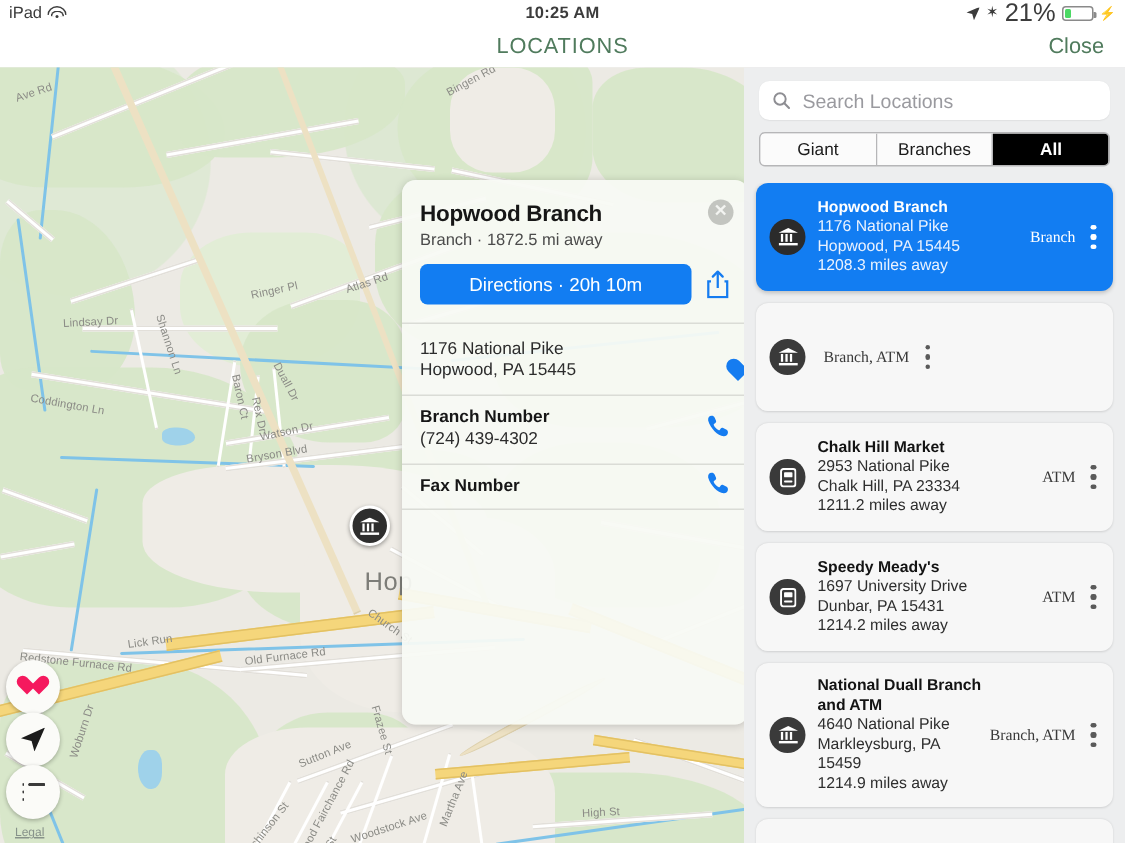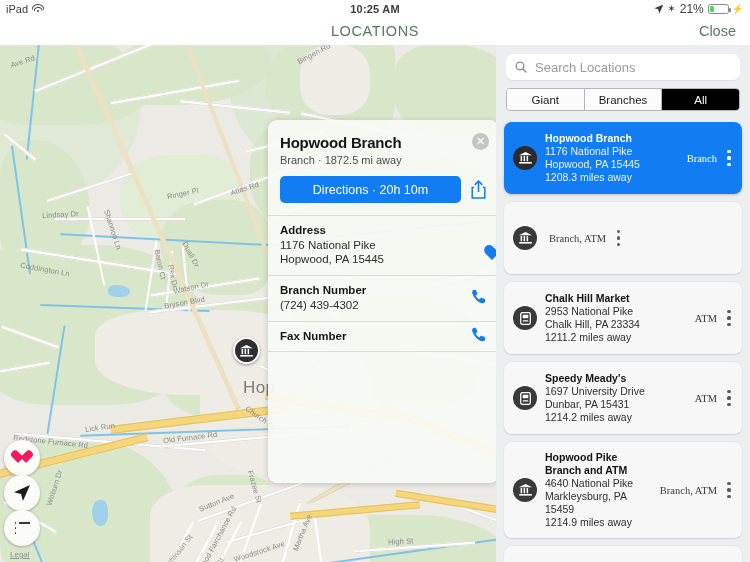--- a/index.html
+++ b/index.html
@@ -22,21 +22,21 @@
   .sb-right{position:absolute;right:6px;display:flex;align-items:center;gap:4px;}
   .sb-ipad{font-size:11px;}
   .wifi-ic{display:inline-block;width:12px;height:10px;position:relative;}
   .wifi-ic i{position:absolute;border:1.4px solid #3c3c3c;border-bottom:none;border-radius:50% 50% 0 0/100% 100% 0 0;left:50%;transform:translateX(-50%);}
   .wifi-ic i.w1{width:11px;height:5px;top:0;}
   .wifi-ic i.w2{width:6.5px;height:3px;top:2.6px;}
   .wifi-ic i.w3{width:2px;height:2px;top:6px;border-radius:50%;background:#3c3c3c;border:none;}
   .loc-arrow{display:inline-block;width:9px;height:9px;background:#3c3c3c;
     clip-path:polygon(100% 0,0 42%,42% 53%,55% 100%);}
   .bt-ic{font-size:10px;line-height:1;}
-  .batt-pct{font-size:12px;text-align:right;}
+  .batt-pct{font-size:17px;text-align:right;}
   .batt{position:relative;width:21px;height:10px;border:1px solid #8a8a8a;border-radius:2.5px;box-sizing:border-box;}
   .batt .fill{position:absolute;left:1px;top:1px;bottom:1px;width:20%;background:#4cd964;border-radius:1px;}
   .batt .cap{position:absolute;right:-3px;top:3px;width:1.6px;height:4px;background:#8a8a8a;border-radius:0 1px 1px 0;}
   .bolt{font-size:9px;line-height:1;color:#3c3c3c;}
 
   
   .navbar{
     position:absolute;left:0;top:18px;width:750px;height:27px;
     background:#ffffff;border-bottom:0.5px solid #dcdcdc;
   }
@@ -146,21 +146,21 @@
   .seg{
     display:flex;margin:2px 10px 8px 10px;height:21px;border-radius:4px;overflow:hidden;
     border:1px solid #b6b6b8;background:#fff;
   }
   .seg div{
     flex:1;display:flex;align-items:center;justify-content:center;
     font-size:11.5px;color:#1b1b1b;cursor:pointer;border-right:1px solid #b6b6b8;
     background:#fbfbfb;
   }
   .seg div:last-child{border-right:none;}
-  .seg div.on{background:#000;color:#fff;}
+  .seg div.on{background:#000;color:#fff;font-weight:bold;}
 
   .list{position:absolute;left:0;top:77px;right:0;bottom:0;overflow:hidden;}
   .card{
     position:relative;margin:0 8px 8px 8px;background:#f7f7f7;border-radius:8px;
     min-height:72px;display:flex;align-items:center;padding:9px 8px 9px 9px;
     box-shadow:0 .5px 1.5px rgba(0,0,0,.13);box-sizing:border-box;
   }
   .card.sel{background:#127df2;box-shadow:0 1px 3px rgba(0,0,0,.2);}
   .card-ic{
     flex:0 0 24px;width:24px;height:24px;border-radius:50%;background:#3a3a3a;
@@ -369,21 +369,20 @@
         <svg width="17" height="19" viewBox="0 0 17 19">
           <path d="M4 7.5 H2.2 V18 H14.8 V7.5 H13" fill="none" stroke="#157cf0" stroke-width="1.5"></path>
           <line x1="8.5" y1="1.2" x2="8.5" y2="12" stroke="#157cf0" stroke-width="1.5"></line>
           <polyline points="5.2,4.4 8.5,1.1 11.8,4.4" fill="none" stroke="#157cf0" stroke-width="1.5" stroke-linecap="round" stroke-linejoin="round"></polyline>
         </svg>
       </span>
     </div>
     <div class="rows">
 
       <div class="row">
-        <div class="row-label">Address</div>
         <div class="row-val">
           <div>1176 National Pike</div>
           <div>Hopwood, PA 15445</div>
         </div>
         <span class="row-ic"><span class="heart-blue"></span></span>
       </div>
 
       <div class="row">
         <div class="row-label">Branch Number</div>
         <div class="row-val">(724) 439-4302</div>
@@ -510,21 +509,21 @@
           <div class="card-ic">
             <svg width="13" height="12" viewBox="0 0 13 12">
               <polygon points="6.5,0 13,3.2 0,3.2" fill="#fff"></polygon>
               <rect x="1.6" y="4" width="1.5" height="5.2" fill="#fff"></rect>
               <rect x="4.6" y="4" width="1.5" height="5.2" fill="#fff"></rect>
               <rect x="7.6" y="4" width="1.5" height="5.2" fill="#fff"></rect>
               <rect x="0.2" y="10" width="12.6" height="1.6" fill="#fff"></rect>
             </svg>
           </div>
           <div class="card-txt">
-            <div class="c-name">Hopwood Pike Branch and ATM</div>
+            <div class="c-name">National Duall Branch and ATM</div>
             <div class="c-line">4640 National Pike</div>
             <div class="c-line">Markleysburg, PA 15459</div>
             <div class="c-line">1214.9 miles away</div>
           </div>
           <div class="c-type">Branch, ATM</div>
           <div class="dots">
             <i></i>
             <i></i>
             <i></i>
           </div>

